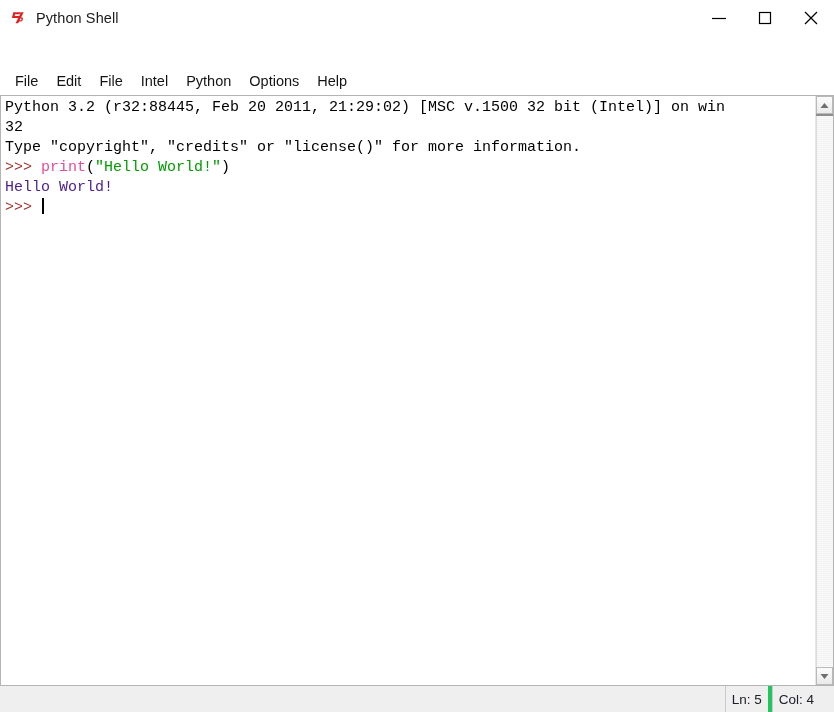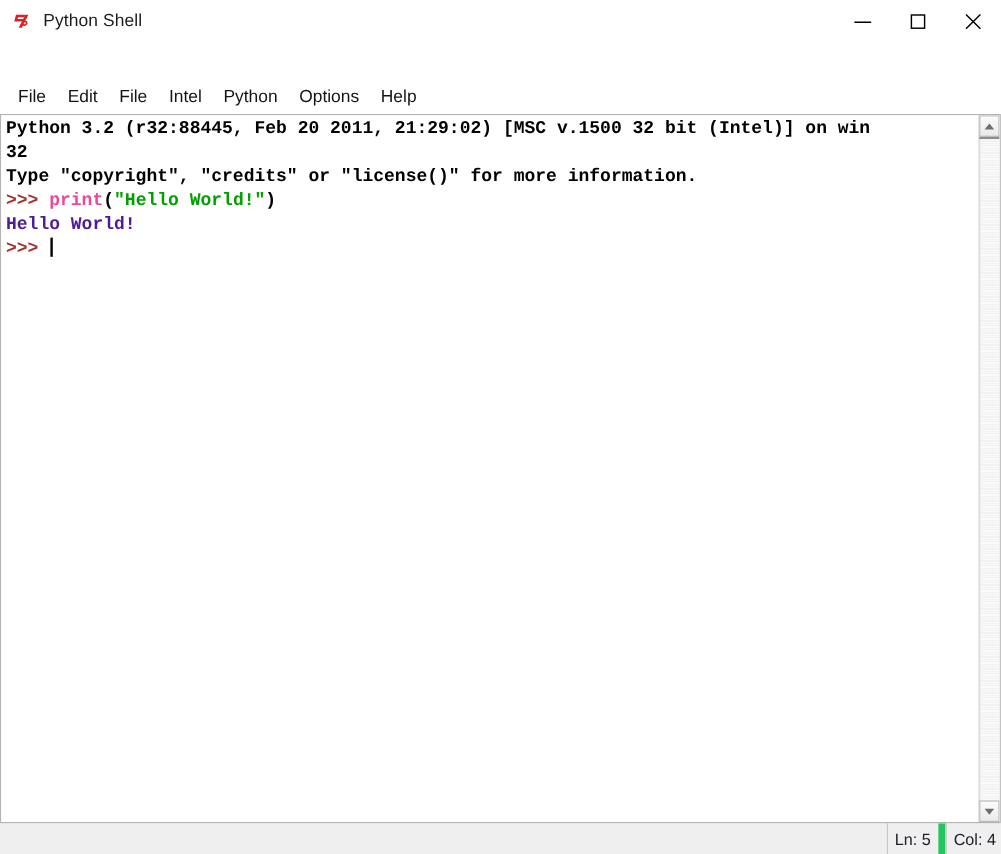--- a/index.html
+++ b/index.html
@@ -106,21 +106,20 @@
     flex: 1 1 auto;
     background: #ffffff;
     padding: 2px 0 0 4px;
     font-family: "Liberation Mono", "DejaVu Sans Mono", monospace;
     font-size: 15px;
     line-height: 20px;
     color: #000000;
     overflow: hidden;
     white-space: pre;
     box-sizing: border-box;
-    font-weight: bold;
   }
   .cline {
     height: 20px;
     white-space: pre;
   }
   .tok-plain   { color: #000000; }
   .tok-prompt  { color: #a0342c; }
   .tok-builtin { color: #ec4899; }
   .tok-string  { color: #00a000; }
   .tok-output  { color: #4c1d95; }
@@ -178,27 +177,27 @@
     box-sizing: border-box;
   }
   .status-cell {
     display: flex;
     align-items: center;
     justify-content: center;
     font-family: "Liberation Sans", sans-serif;
     font-size: 13.5px;
     color: #20202a;
     border-left: 1px solid #c9c9c9;
-    border-right: 6px solid #22c55e;
+    border-right: 4px solid #22c55e;
     padding: 0 6px;
     min-width: 42px;
     background: #efefef;
     box-sizing: border-box;
   }
-  .status-cell:last-child { border-right: none; padding-right: 4px; }
+  .status-cell:last-child { border-right: none; padding-right: 20px; }
 </style>
 </head>
 <body>
 
 <div class="window">
 
   <div class="titlebar">
     <span class="app-icon">
       <svg width="20" height="20" viewBox="0 0 20 20" aria-hidden="true">
         <g fill="#e02020" transform="skewX(-12)">

